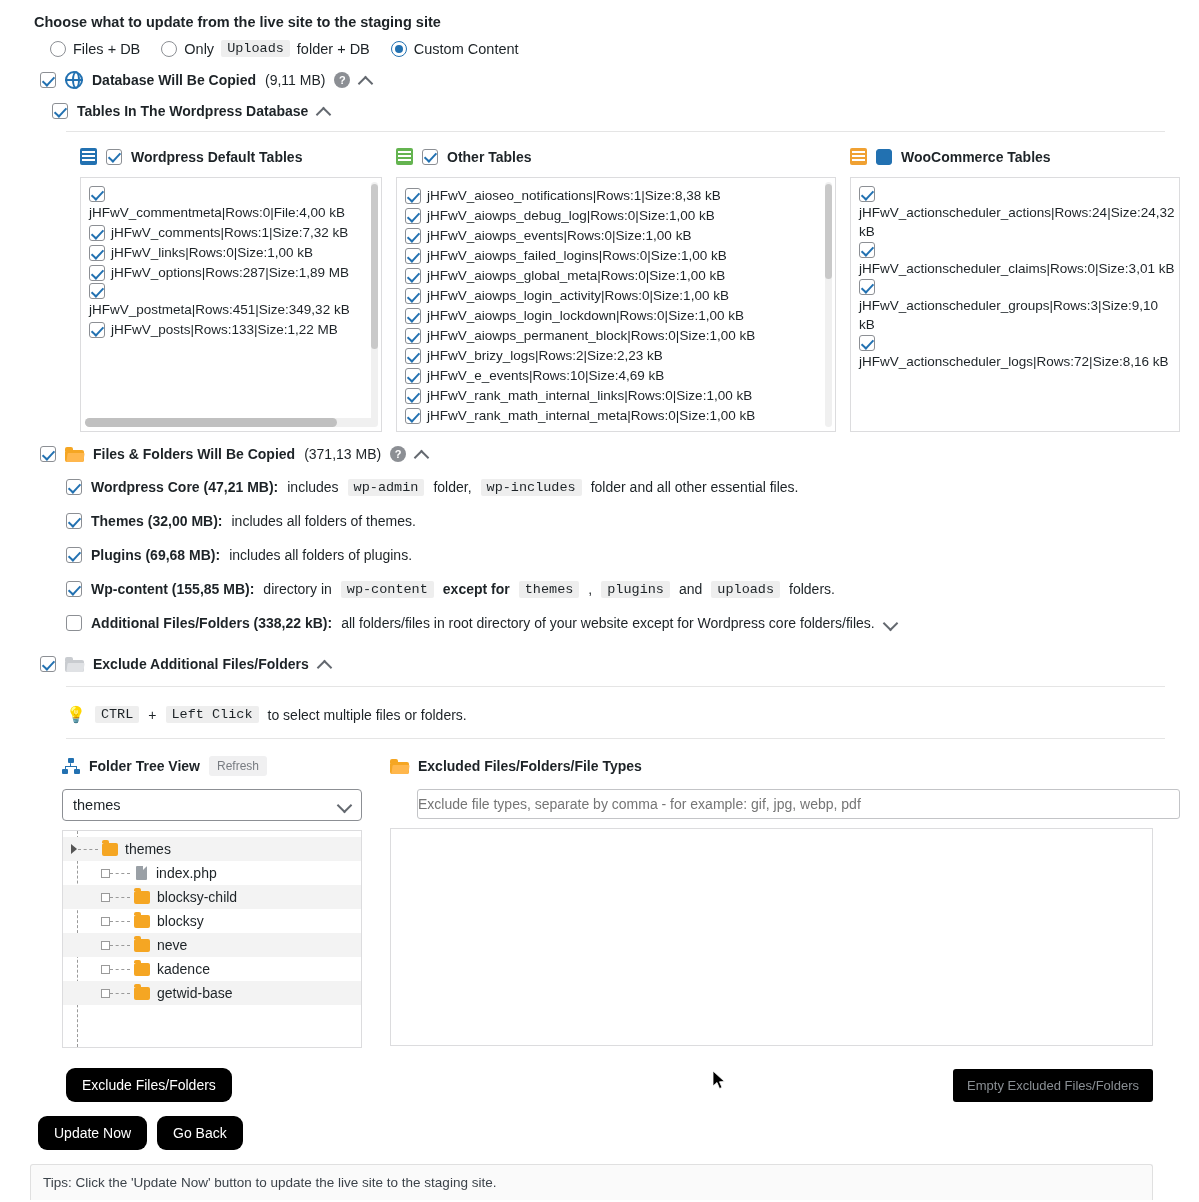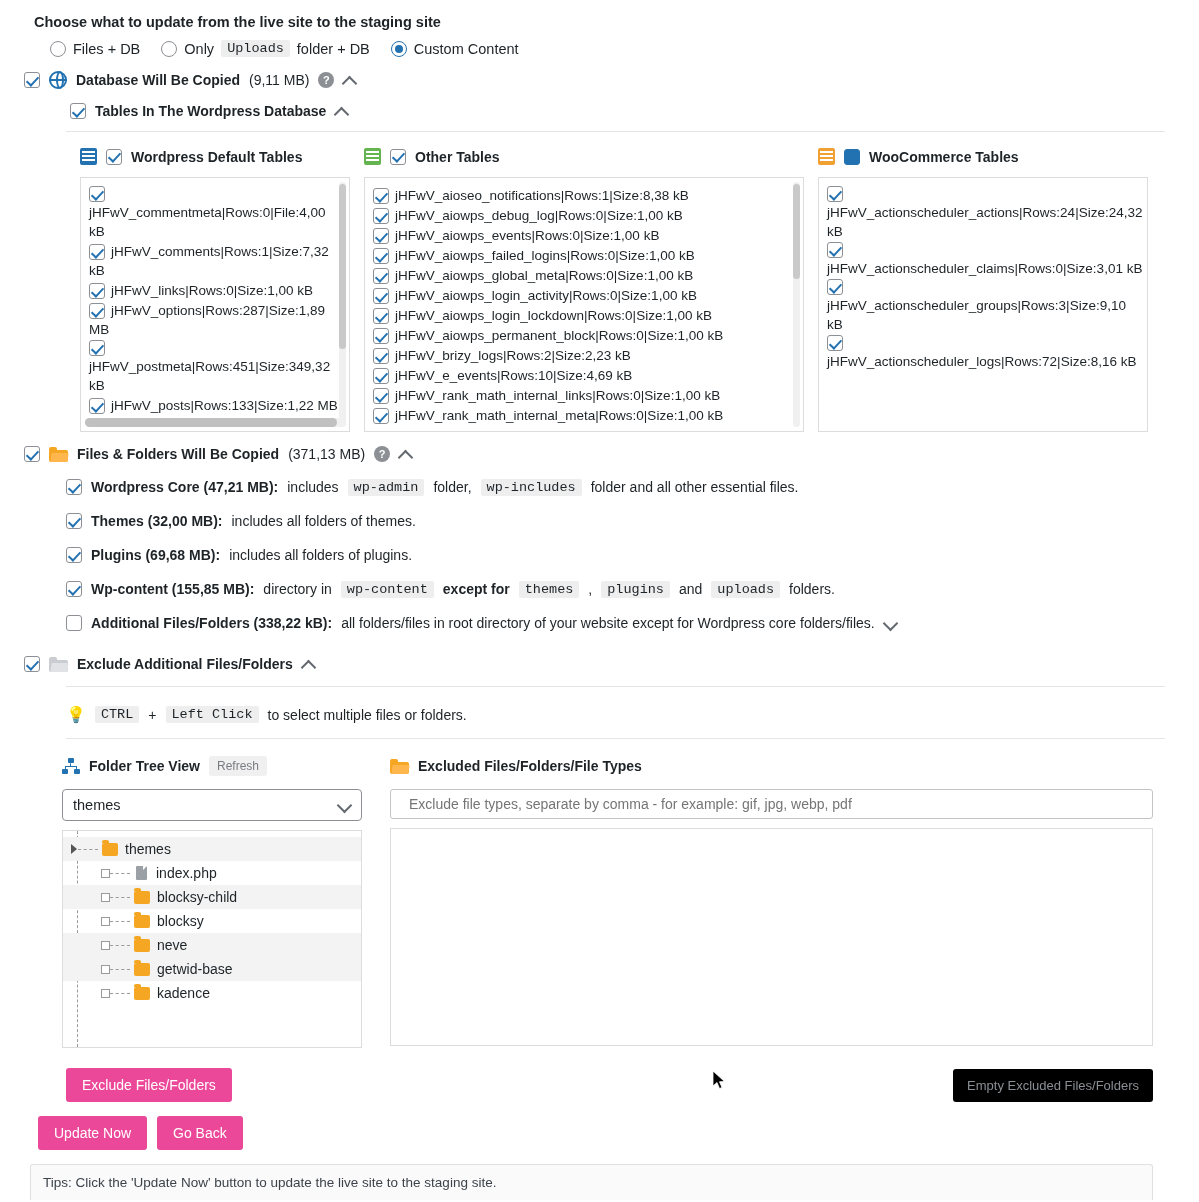--- a/index.html
+++ b/index.html
@@ -75,38 +75,38 @@
   .head-title { font-size: 14.5px; font-weight: bold; padding: 14px 8px 0 34px; }
   .radio-row {
     display: flex; align-items: center; gap: 7px;
     padding: 10px 0 0 50px; font-size: 14.5px; color: #1d2327;
   }
   .radio-row .gap { width: 7px; }
 
   
   .sec-head {
     display: flex; align-items: center; gap: 9px;
-    padding-left: 24px; margin-top: 14px; font-size: 14px;
+    padding-left: 40px; margin-top: 14px; font-size: 14px;
   }
   .sec-head .title { font-weight: bold; }
   .sec-head .size { font-weight: normal; color: #1d2327; }
 
   .sub-head {
     display: flex; align-items: center; gap: 9px;
-    padding-left: 70px; margin-top: 14px; font-size: 14px; font-weight: bold;
+    padding-left: 52px; margin-top: 14px; font-size: 14px; font-weight: bold;
   }
 
   .hr { height: 1px; background: #e5e5e5; margin: 12px 34px 0 66px; }
 
   
   .tables-wrap {
     display: flex; gap: 14px; padding: 16px 46px 0 80px;
   }
   .tcol { flex: 0 0 auto; }
-  .tcol.c1 { width: 270px; }
+  .tcol.c1 { width: 302px; }
   .tcol.c2 { width: 440px; }
   .tcol.c3 { width: 330px; }
 
   .tcol-head {
     display: flex; align-items: center; gap: 9px; font-size: 14px;
     font-weight: bold; margin-bottom: 12px;
   }
   .list-icon {
     width: 17px; height: 17px; border-radius: 2px; position: relative;
     display: inline-block;
@@ -179,21 +179,21 @@
     background: #f0f0f1; border: none; border-radius: 3px; padding: 3px 8px;
   }
   .select-box {
     width: 100%; height: 32px; border: 1px solid #8c8f94; border-radius: 4px;
     background: #fff; display: flex; align-items: center; justify-content: space-between;
     padding: 0 10px; font-size: 14.5px; color: #1d2327;
   }
   .textbox {
     width: 100%; height: 30px; border: 1px solid #c3c4c7; border-radius: 3px;
     background: #fff; display: flex; align-items: center;
-    padding: 0 18px; font-size: 14px; color: #6f7378;
+    padding: 0 0; font-size: 14px; color: #6f7378; margin-left: 27px;
   }
   .tree {
     margin-top: 9px; border: 1px solid #dcdcde; background: #fff;
     height: 218px; overflow: hidden; padding: 6px 0 0 0; position: relative;
   }
   .tnode {
     display: flex; align-items: center; font-size: 14px; height: 24px;
     color: #1d2327; position: relative;
   }
   .tnode.alt { background: #f3f3f3; }
@@ -275,21 +275,21 @@
   .sitemap-ic .t { left: 6px; top: 0; }
   .sitemap-ic .bl { left: 0; bottom: 0; }
   .sitemap-ic .br { left: 12px; bottom: 0; }
   .sitemap-ic .ln1 { width: 12px; height: 1px; left: 3px; top: 8px; }
   .sitemap-ic .ln2 { width: 1px; height: 4px; left: 8px; top: 5px; }
   .sitemap-ic .ln3 { width: 1px; height: 3px; left: 3px; top: 8px; }
   .sitemap-ic .ln4 { width: 1px; height: 3px; left: 14px; top: 8px; }
 
   
   .btn {
-    background: #ec4899; color: #fff; border: none; border-radius: 3px;
+    background: #000000; color: #fff; border: none; border-radius: 9px;
     font-size: 14px; padding: 9px 16px; font-family: "Liberation Sans", sans-serif;
   }
   .btn-grey {
     background: #000000; color: #8a8f94; border: none; border-radius: 3px;
     font-size: 13px; padding: 9px 14px; font-family: "Liberation Sans", sans-serif;
   }
   .btn-row-1 { display: flex; padding: 0 46px 0 66px; margin-top: 20px; justify-content: space-between; align-items: center;}
   .btn-row-2 { display: flex; gap: 10px; padding-left: 38px; margin-top: 14px; }
 
   .tips-bar {
@@ -540,33 +540,33 @@
           <span class="folder"></span>
           <span>blocksy</span>
         </div>
         <div class="tnode alt">
           <span class="pad" style="width:38px"></span>
           <span class="knob"></span>
           <span class="dash"></span>
           <span class="folder"></span>
           <span>neve</span>
         </div>
+        <div class="tnode">
+          <span class="pad" style="width:38px"></span>
+          <span class="knob"></span>
+          <span class="dash"></span>
+          <span class="folder"></span>
+          <span>kadence</span>
+        </div>
         <div class="tnode alt">
           <span class="pad" style="width:38px"></span>
           <span class="knob"></span>
           <span class="dash"></span>
           <span class="folder"></span>
           <span>getwid-base</span>
-        </div>
-        <div class="tnode">
-          <span class="pad" style="width:38px"></span>
-          <span class="knob"></span>
-          <span class="dash"></span>
-          <span class="folder"></span>
-          <span>kadence</span>
         </div>
       </div>
     </div>
 
     <div class="panel-r">
       <div class="panel-head">
         <span class="fold-ic open">
             <span class="back"></span>
             <span class="tab"></span>
             <span class="front"></span>

